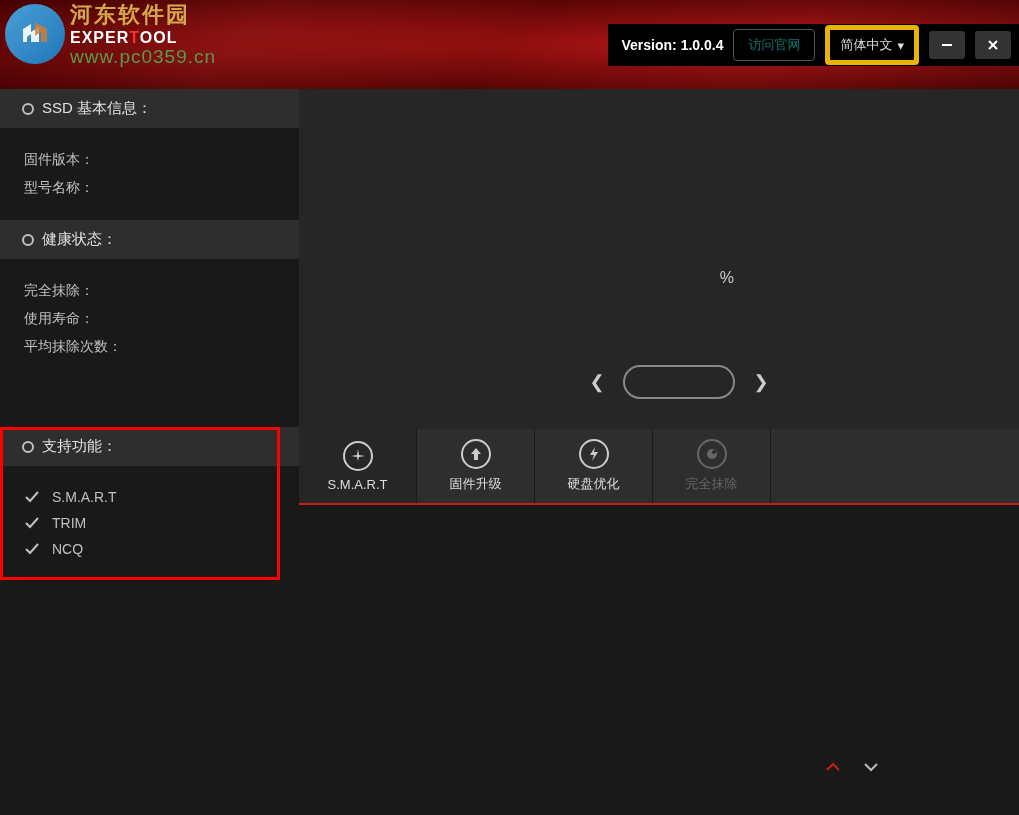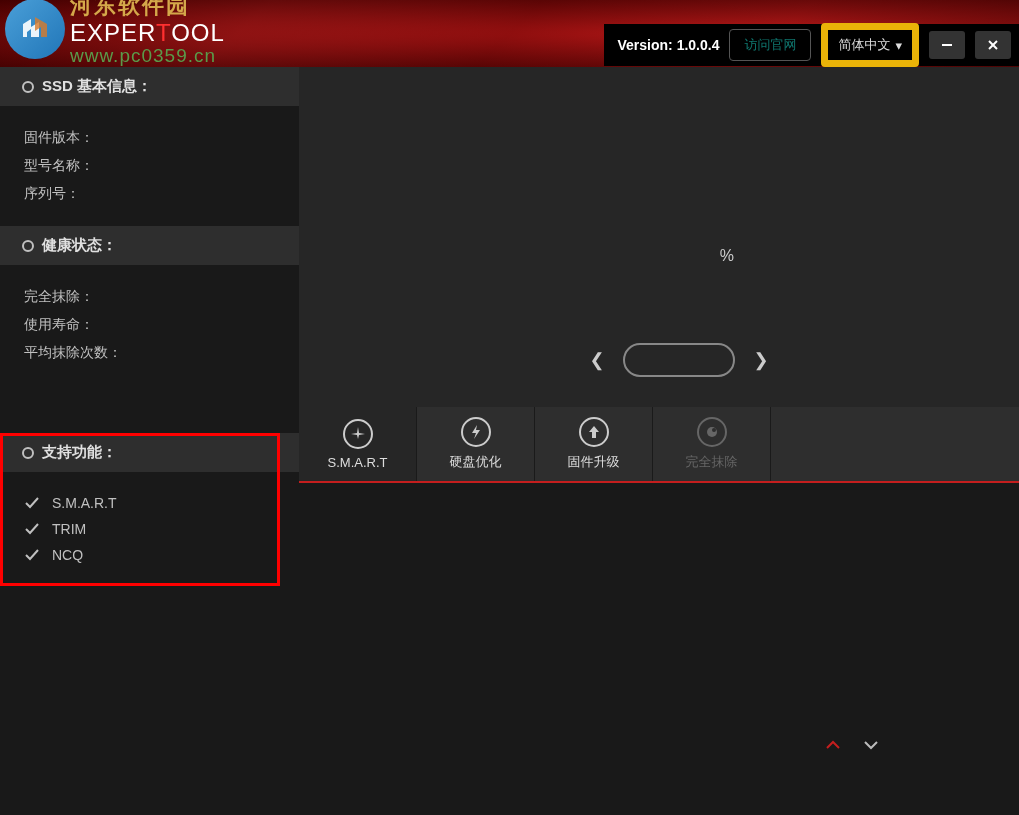--- a/index.html
+++ b/index.html
@@ -10,25 +10,25 @@
     }
     body {
       width: 1019px;
       height: 815px;
       background: #191919;
       color: #fff;
       overflow: hidden;
       position: relative;
     }
     .header {
-      height: 67px;
+      height: 89px;
       background: linear-gradient(135deg, #8b0000 0%, #c41e1e 25%, #6b0000 50%, #a01010 75%, #4b0000 100%);
       position: relative;
       display: flex;
-      align-items: flex-end;
+      align-items: flex-start;
       padding: 0 5px;
     }
     .header::before {
       content: "";
       position: absolute;
       inset: 0;
       background: radial-gradient(ellipse at 70% 50%, rgba(200,30,30,0.6), rgba(50,0,0,0.8));
       pointer-events: none;
     }
     .logo-area {
@@ -56,22 +56,22 @@
       display: flex;
       flex-direction: column;
     }
     .logo-cn {
       font-size: 22px;
       font-weight: bold;
       color: #d4a84a;
       letter-spacing: 2px;
     }
     .logo-tool {
-      font-size: 24px;
-      font-weight: normal;
+      font-size: 16px;
+      font-weight: bold;
       color: #fff;
       letter-spacing: 1px;
       line-height: 1;
     }
     .logo-tool .red-t {
       color: #ff3030;
     }
     .logo-url {
       font-size: 19px;
       color: #5a9a4a;
@@ -98,21 +98,21 @@
       background: transparent;
       border: 1px solid #555;
       color: #0f766e;
       padding: 6px 14px;
       border-radius: 4px;
       font-size: 13px;
       cursor: pointer;
     }
     .btn-lang {
       background: transparent;
-      border: 7px solid #eab308;
+      border: 5px solid #eab308;
       color: #ddd;
       padding: 6px 10px;
       border-radius: 4px;
       font-size: 13px;
       cursor: pointer;
       display: flex;
       align-items: center;
       gap: 5px;
     }
     .btn-window {
@@ -138,21 +138,20 @@
       position: relative;
     }
     .section-header {
       background: #2e2e2e;
       padding: 10px 22px;
       font-size: 15px;
       color: #e0e0e0;
       display: flex;
       align-items: center;
       gap: 8px;
-      font-weight: bold;
     }
     .section-body {
       padding: 18px 24px;
       font-size: 14px;
       color: #c0c0c0;
     }
     .section-body .row {
       padding: 5px 0;
     }
     .feature-item {
@@ -323,21 +322,20 @@
 <div class="main">
   <div class="sidebar">
 
     <div class="section-header">
       <span class="ring-icon"></span>
       <span>SSD 基本信息：</span>
     </div>
     <div class="section-body">
       <div class="row">固件版本：</div>
       <div class="row">型号名称：</div>
-      <div class="row">序列号：</div>
     </div>
 
     <div class="section-header">
       <span class="ring-icon"></span>
       <span>健康状态：</span>
     </div>
     <div class="section-body">
       <div class="row">完全抹除：</div>
       <div class="row">使用寿命：</div>
       <div class="row">平均抹除次数：</div>
@@ -388,32 +386,32 @@
         <div class="tab-icon">
           <svg width="18" height="18" viewBox="0 0 18 18">
               <path d="M2 9 L8 8 L9 2 L10 8 L16 9 L10 10 L9 14 L8 10 Z" fill="#ccc"></path>
             </svg>
         </div>
         <span>S.M.A.R.T</span>
       </div>
       <div class="tab">
         <div class="tab-icon">
           <svg width="18" height="18" viewBox="0 0 18 18">
-              <path d="M10 2 L5 10 L9 10 L7 16 L13 7 L9 7 Z" fill="#ccc"></path>
-            </svg>
-        </div>
-        <span>硬盘优化</span>
+              <path d="M9 3 L14 9 L11 9 L11 15 L7 15 L7 9 L4 9 Z" fill="#ccc"></path>
+            </svg>
+        </div>
+        <span>固件升级</span>
       </div>
       <div class="tab">
         <div class="tab-icon">
           <svg width="18" height="18" viewBox="0 0 18 18">
-              <path d="M9 3 L14 9 L11 9 L11 15 L7 15 L7 9 L4 9 Z" fill="#ccc"></path>
-            </svg>
-        </div>
-        <span>固件升级</span>
+              <path d="M10 2 L5 10 L9 10 L7 16 L13 7 L9 7 Z" fill="#ccc"></path>
+            </svg>
+        </div>
+        <span>硬盘优化</span>
       </div>
       <div class="tab disabled">
         <div class="tab-icon">
           <svg width="18" height="18" viewBox="0 0 18 18">
               <circle cx="9" cy="9" r="5" fill="#666"></circle>
               <circle cx="11" cy="7" r="2" fill="#2e2e2e"></circle>
             </svg>
         </div>
         <span>完全抹除</span>
       </div>

